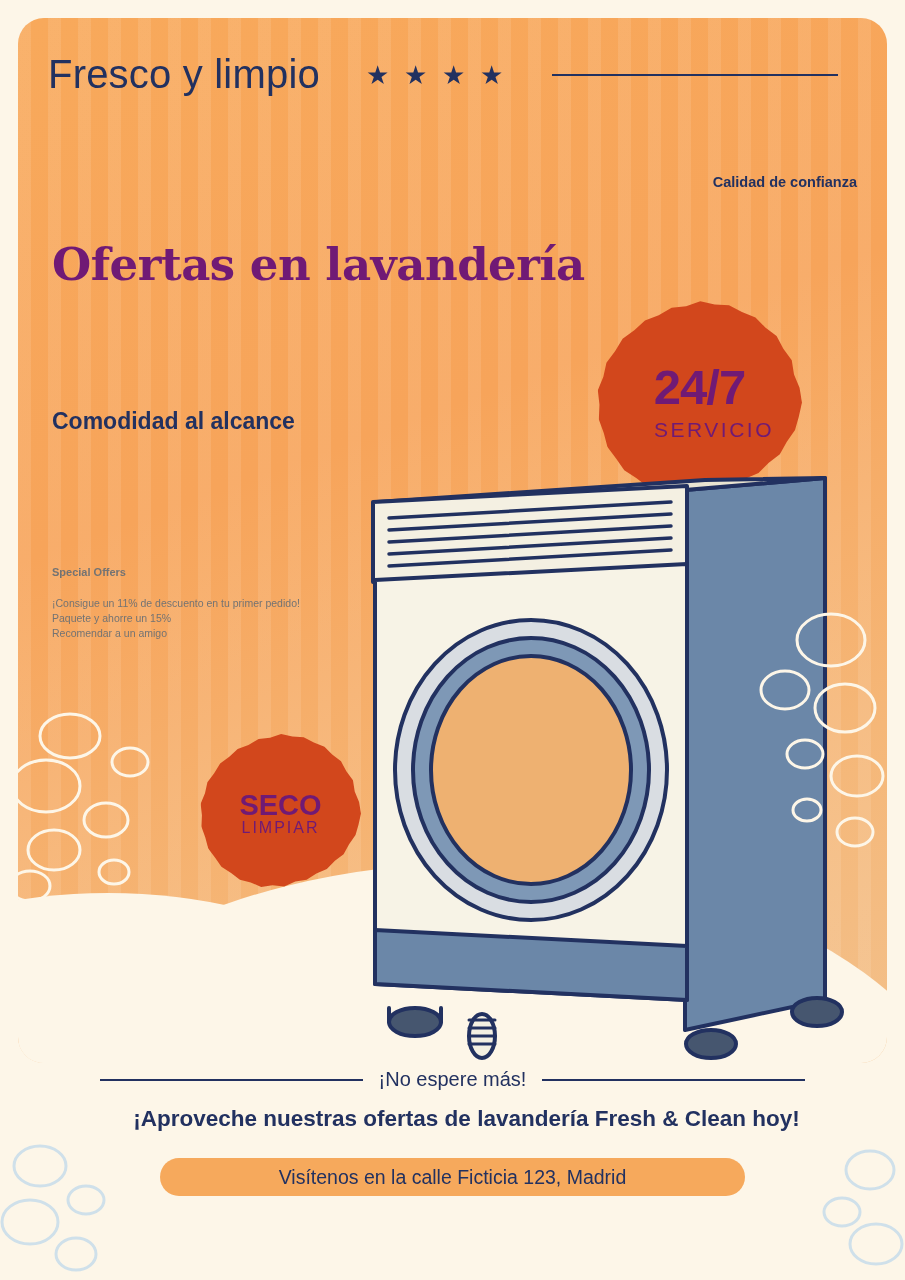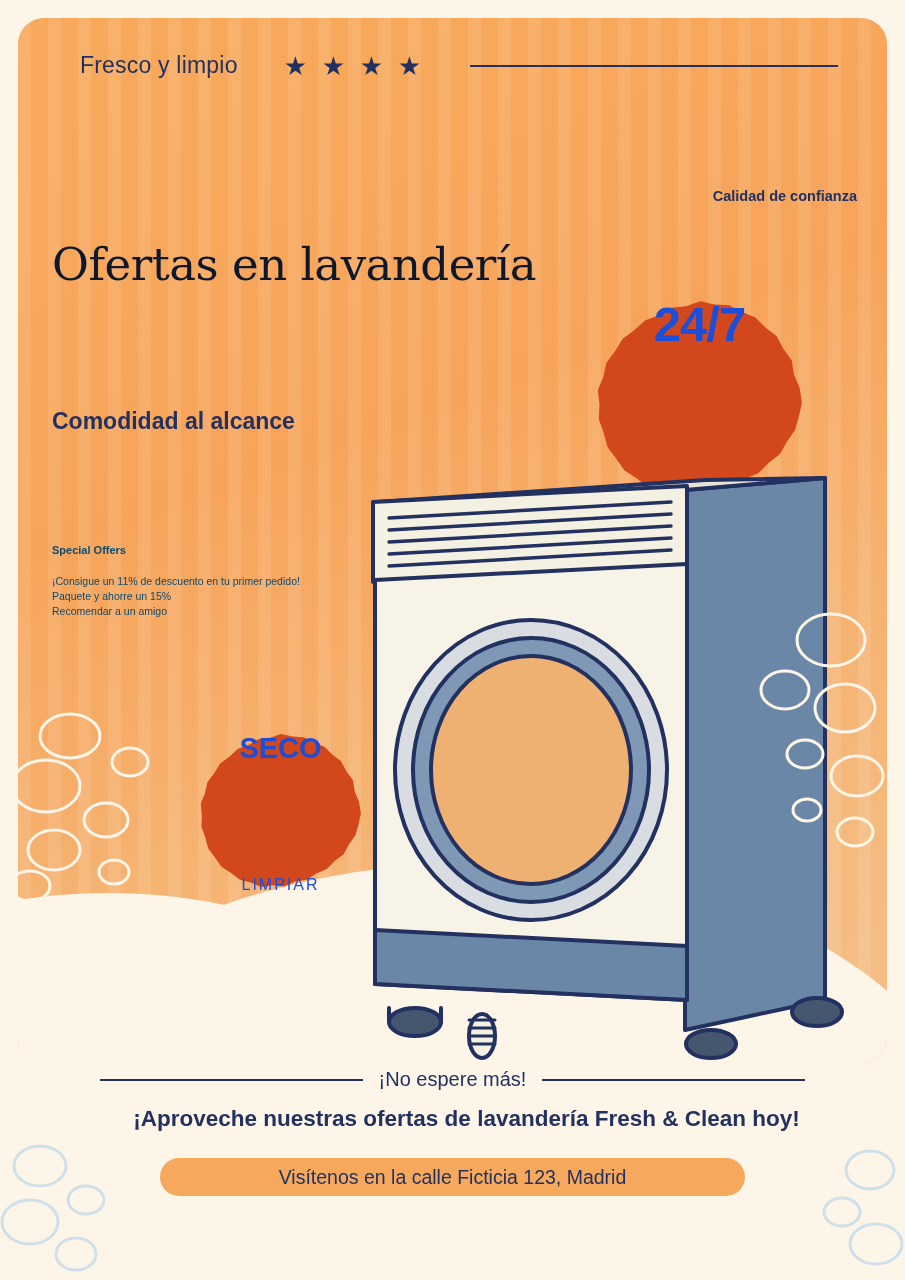--- a/index.html
+++ b/index.html
@@ -47,25 +47,24 @@
   
   .header {
     position: absolute;
     left: 48px; top: 52px;
     width: 790px;
     display: flex;
     align-items: center;
     gap: 18px;
   }
   .brand {
-    font-size: 23px;
+    font-size: 40px;
     color: #223160;
     letter-spacing: 0.2px;
     white-space: nowrap;
-    padding-left: 32px;
   }
   .stars {
     display: flex;
     gap: 14px;
     margin-left: 28px;
   }
   .star {
     width: 24px; height: 24px;
     color: #223160;
     font-size: 26px;
@@ -73,69 +72,69 @@
   }
   .hrule {
     flex: 1;
     height: 2px;
     background: #223160;
     margin-left: 30px;
   }
 
   .tagline-right {
     position: absolute;
-    right: 48px; top: 188px;
+    right: 48px; top: 174px;
     font-size: 14.5px;
     font-weight: bold;
     color: #223160;
     margin-left: 18px;
   }
 
   .headline {
     position: absolute;
     left: 52px; top: 238px;
     font-family: "DejaVu Serif", serif;
-    font-weight: normal;
+    font-weight: bold;
     font-size: 45px;
-    color: #0f172a;
+    color: #701a75;
     letter-spacing: -0.5px;
   }
 
   .subhead {
     position: absolute;
     left: 52px; top: 408px;
     font-size: 23px;
     font-weight: bold;
     color: #223160;
   }
 
   .offers {
     position: absolute;
-    left: 52px; top: 544px;
-    color: #0c4a6e;
+    left: 52px; top: 566px;
+    color: #737373;
   }
   .offers-title {
     font-size: 11px;
     font-weight: bold;
     margin-bottom: 18px;
   }
   .offers-list {
     font-size: 10.5px;
     line-height: 1.45;
     list-style: none;
   }
 
   
   .badge {
     position: absolute;
     display: flex;
     flex-direction: column;
     align-items: center;
-    justify-content: space-between;
-    color: #1d4ed8;
+    justify-content: center;
+    color: #701a75;
     text-align: center;
   }
   .badge .burst {
     position: absolute;
     inset: 0;
     background: #d2471c;
   }
   .badge-247 {
     left: 597px; top: 300px;
     width: 205px; height: 205px;

